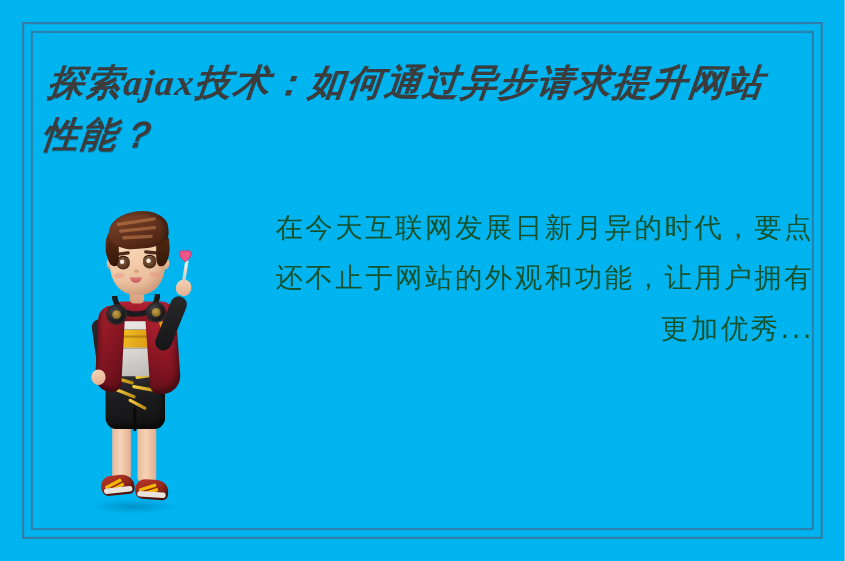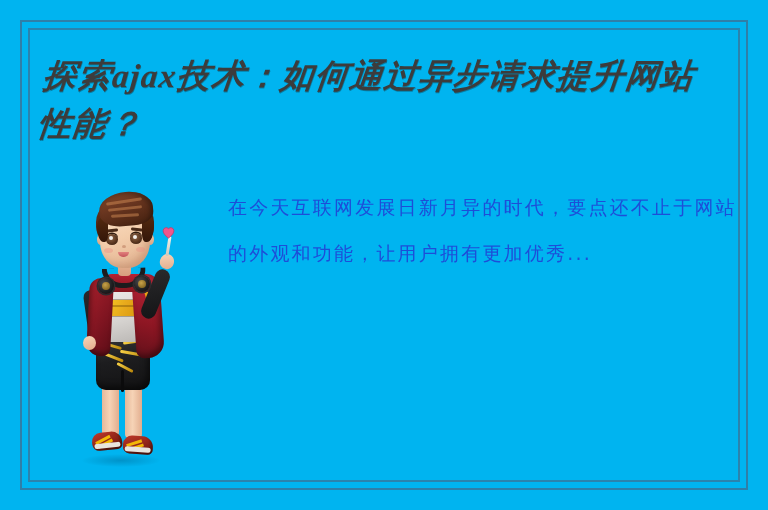--- a/index.html
+++ b/index.html
@@ -66,26 +66,26 @@
   
   #body-block {
     position: absolute;
     left: 228px;
     top: 184px;
     width: 512px;
   }
   #body-text {
     margin: 0;
     font-family: "DejaVu Sans", "Liberation Sans", sans-serif;
-    font-size: 19px;
+    font-size: 25px;
     font-weight: 400;
     line-height: 46px;
     letter-spacing: 2.2px;
-    color: #1d4ed8;
-    text-align: left;
+    color: #14532d;
+    text-align: right;
   }
 
   
   #character {
     position: absolute;
     left: 68px;
     top: 182px;
     width: 112px;
     height: 290px;
   }

